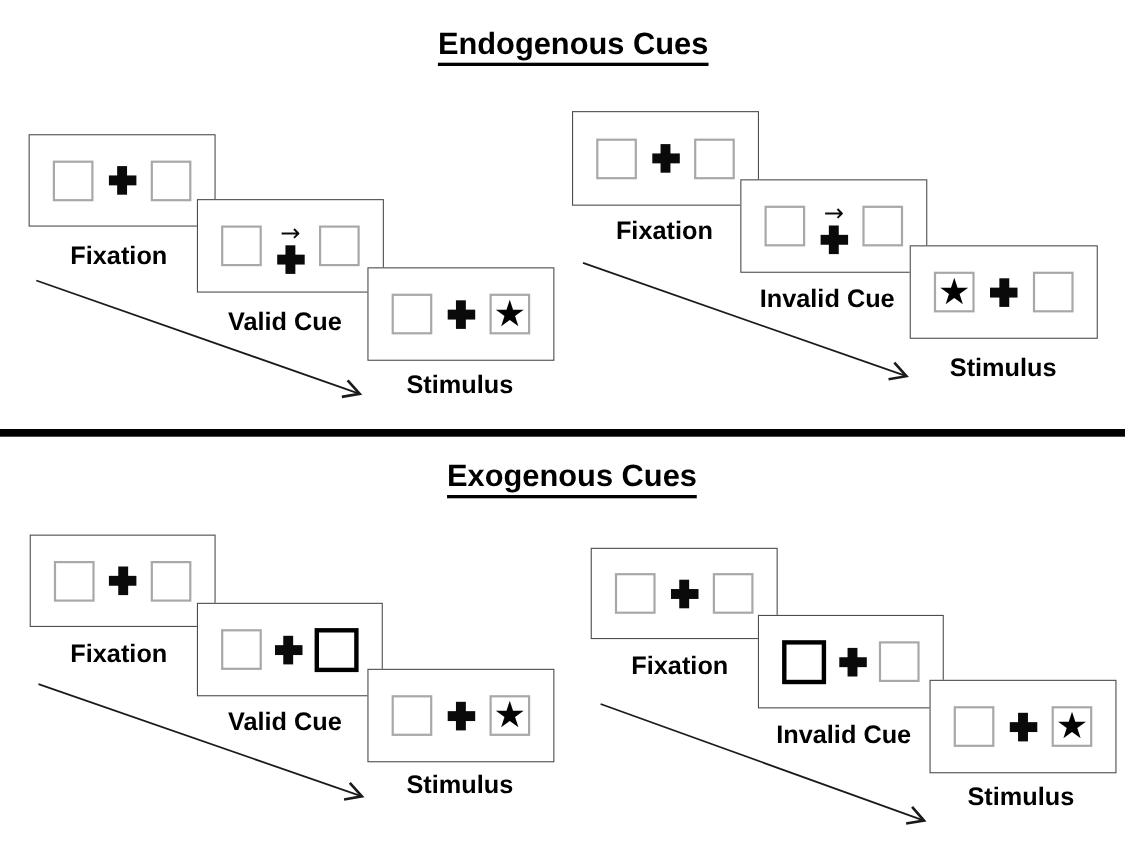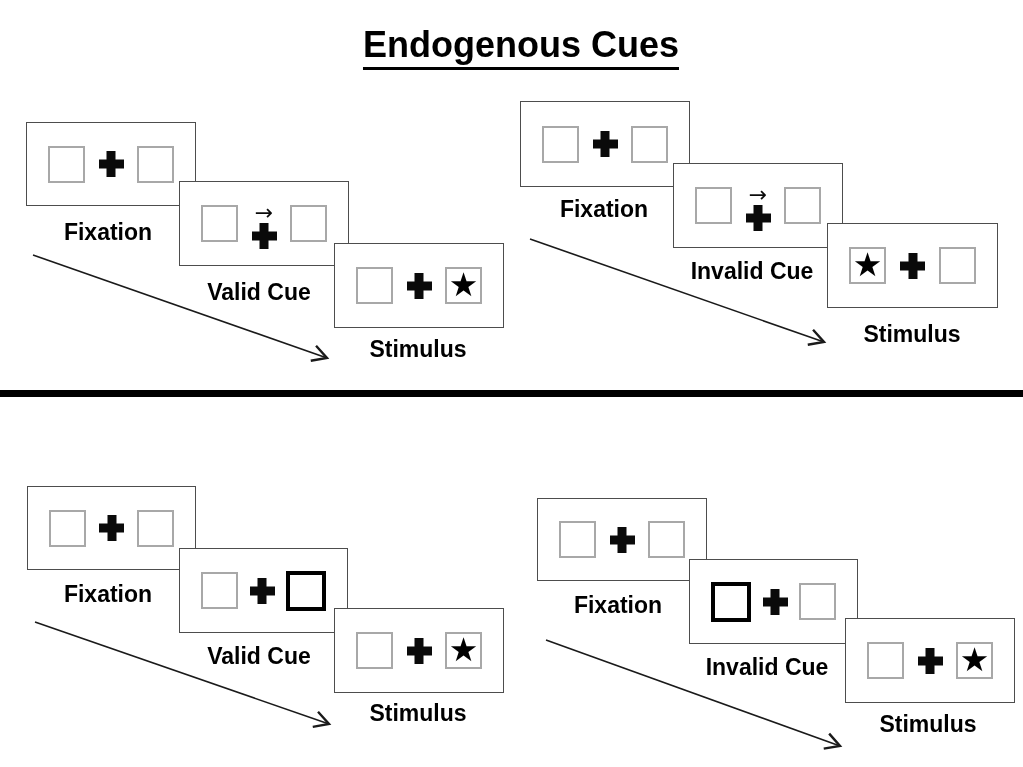--- a/index.html
+++ b/index.html
@@ -2,21 +2,21 @@
 <html><head>
 <meta charset="utf-8">
 <style>
   html,body{margin:0;padding:0;background:#fff;}
   #canvas{
     position:relative;width:1023px;height:767px;background:#fff;overflow:hidden;
     font-family:"Liberation Sans",sans-serif;color:#000;
   }
   .title{
     position:absolute;transform:translateX(-50%);
-    font-size:36px;font-weight:bold;white-space:nowrap;
+    font-size:28px;font-weight:bold;white-space:nowrap;
   }
   .title .u{border-bottom:3px solid #000;padding-bottom:2px;}
   .divider{position:absolute;left:0;width:1023px;height:7px;background:#000;}
   .panel{
     position:absolute;background:#fff;border:1px solid #4d4d4d;box-sizing:border-box;
     display:flex;align-items:center;justify-content:space-between;padding:0 21px;
   }
   .sq{
     width:37px;height:37px;box-sizing:border-box;border:2px solid #a8a8a8;
     background:#fff;display:flex;align-items:center;justify-content:center;flex:0 0 auto;
@@ -37,20 +37,23 @@
   }
   #arrow-layer{position:absolute;left:0;top:0;pointer-events:none;}
 </style>
 </head>
 <body>
 
 <div id="canvas">
 
   <div class="title" style="left:521px;top:24px;">
     <span class="u">Endogenous Cues</span>
+  </div>
+  <div class="title" style="left:520px;top:417px;">
+    <span class="u">Exogenous Cues</span>
   </div>
 
   <div class="divider" style="top:390px;"></div>
 
   <div class="panel" style="left:26px;top:122px;width:170px;height:84px;">
     <div class="sq"></div>
     <div class="mid">
         <div class="cross"></div>
       </div>
     <div class="sq"></div>

